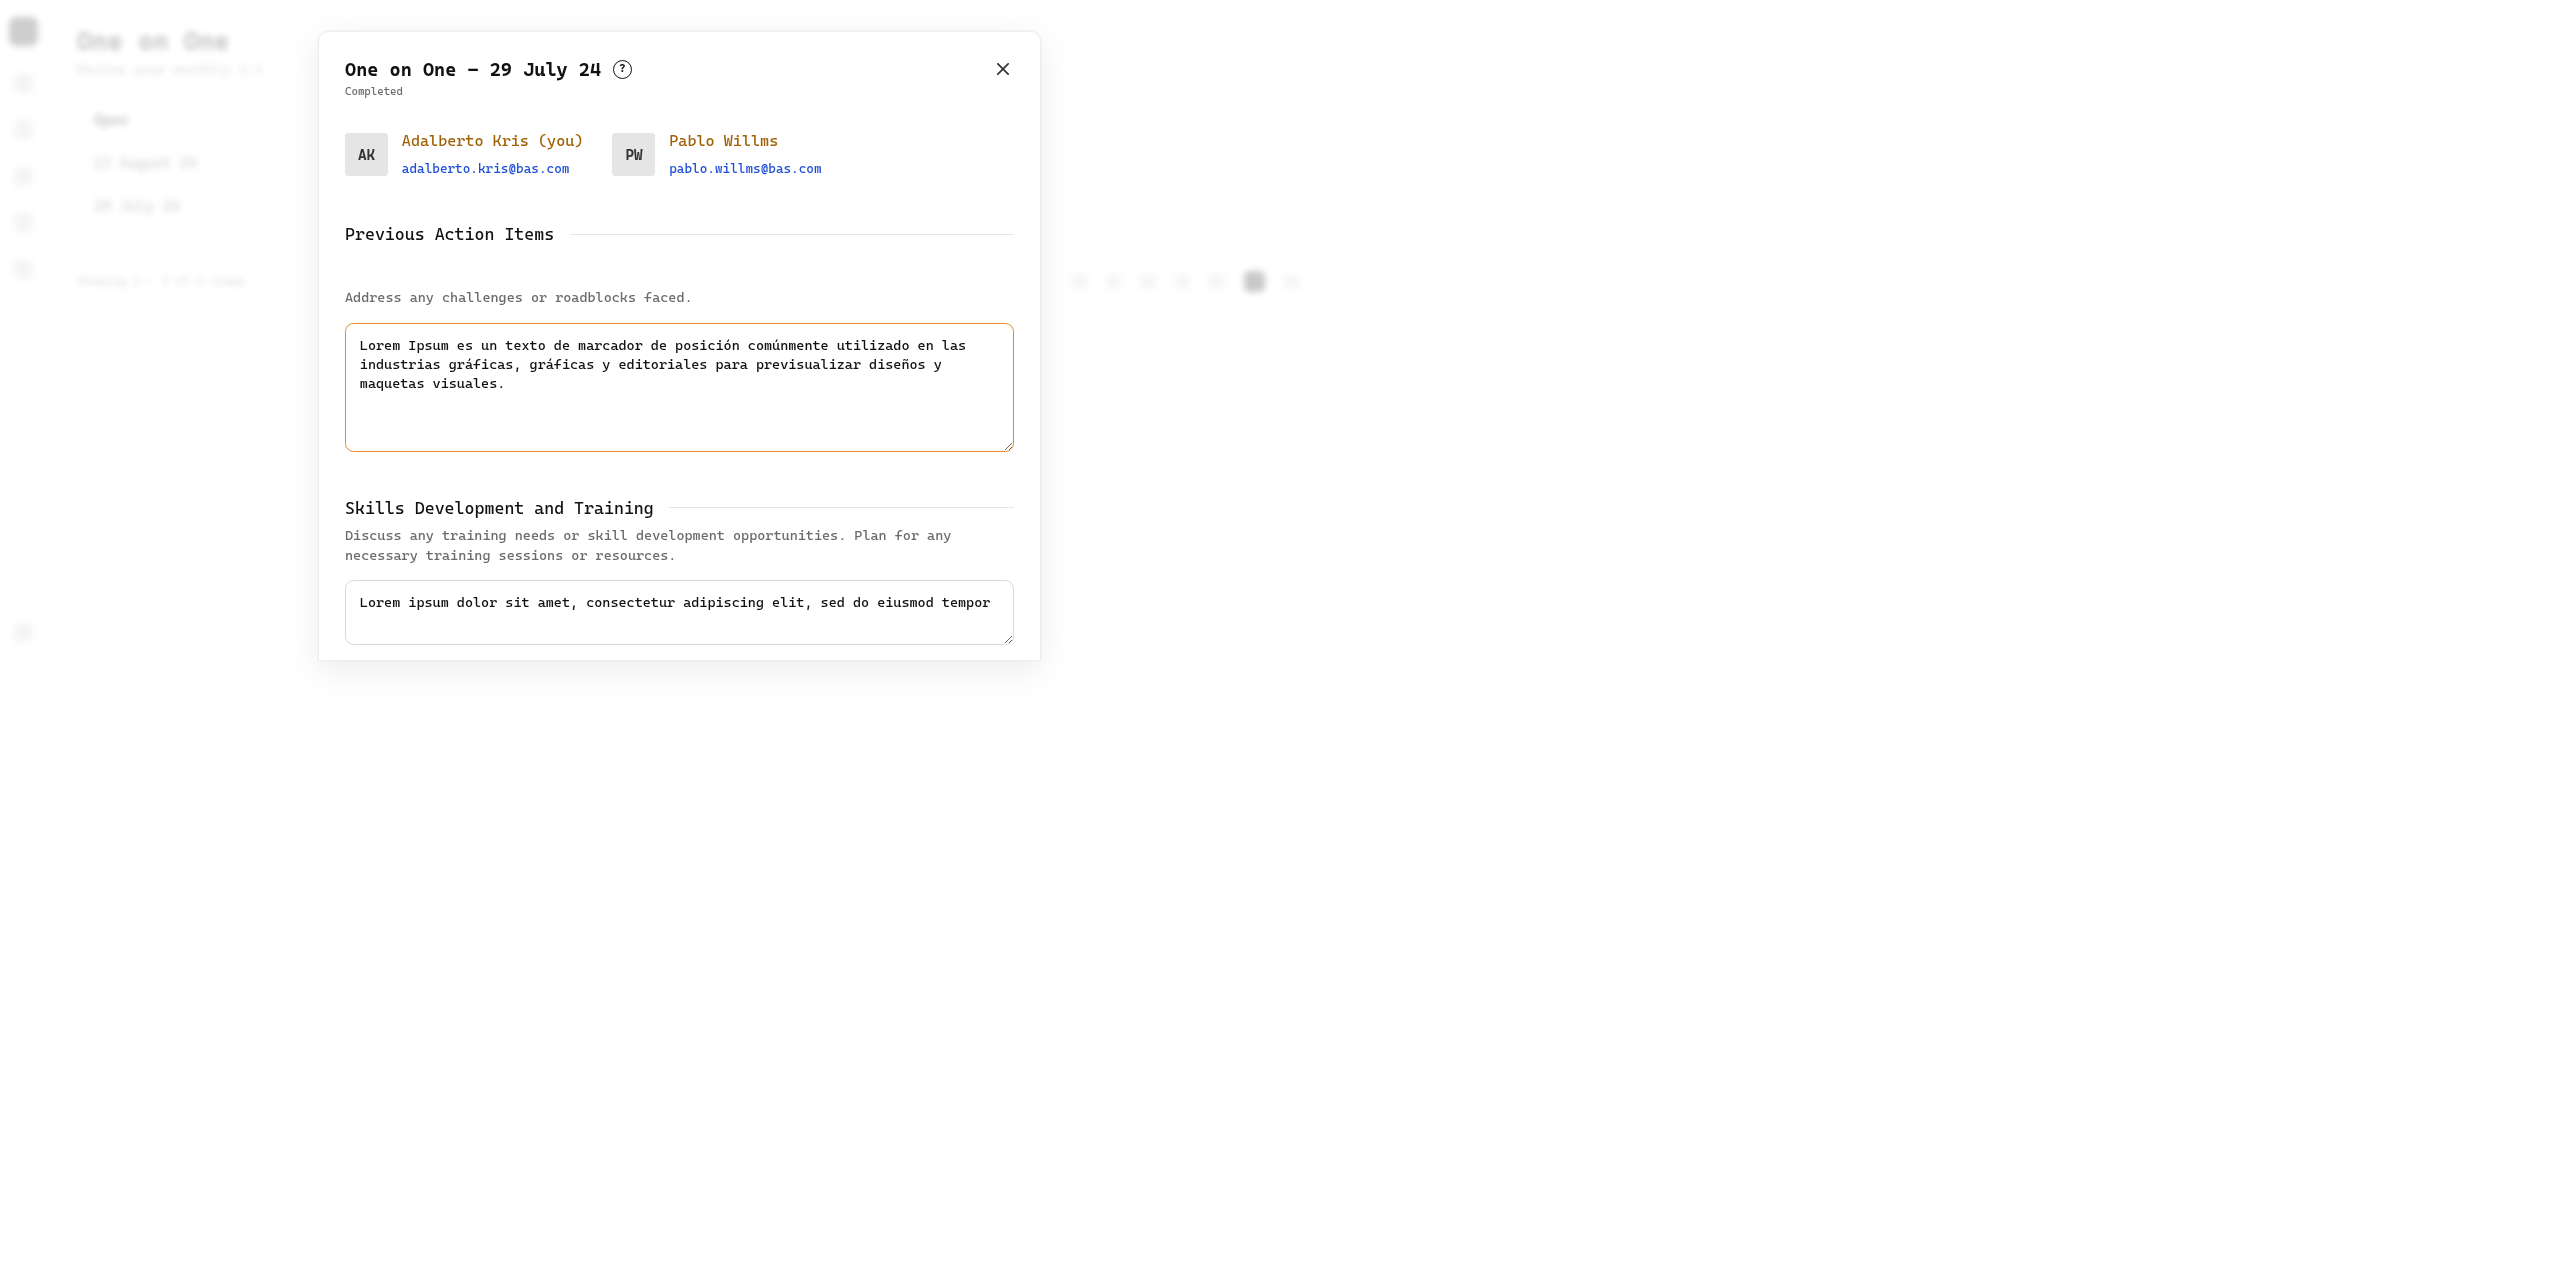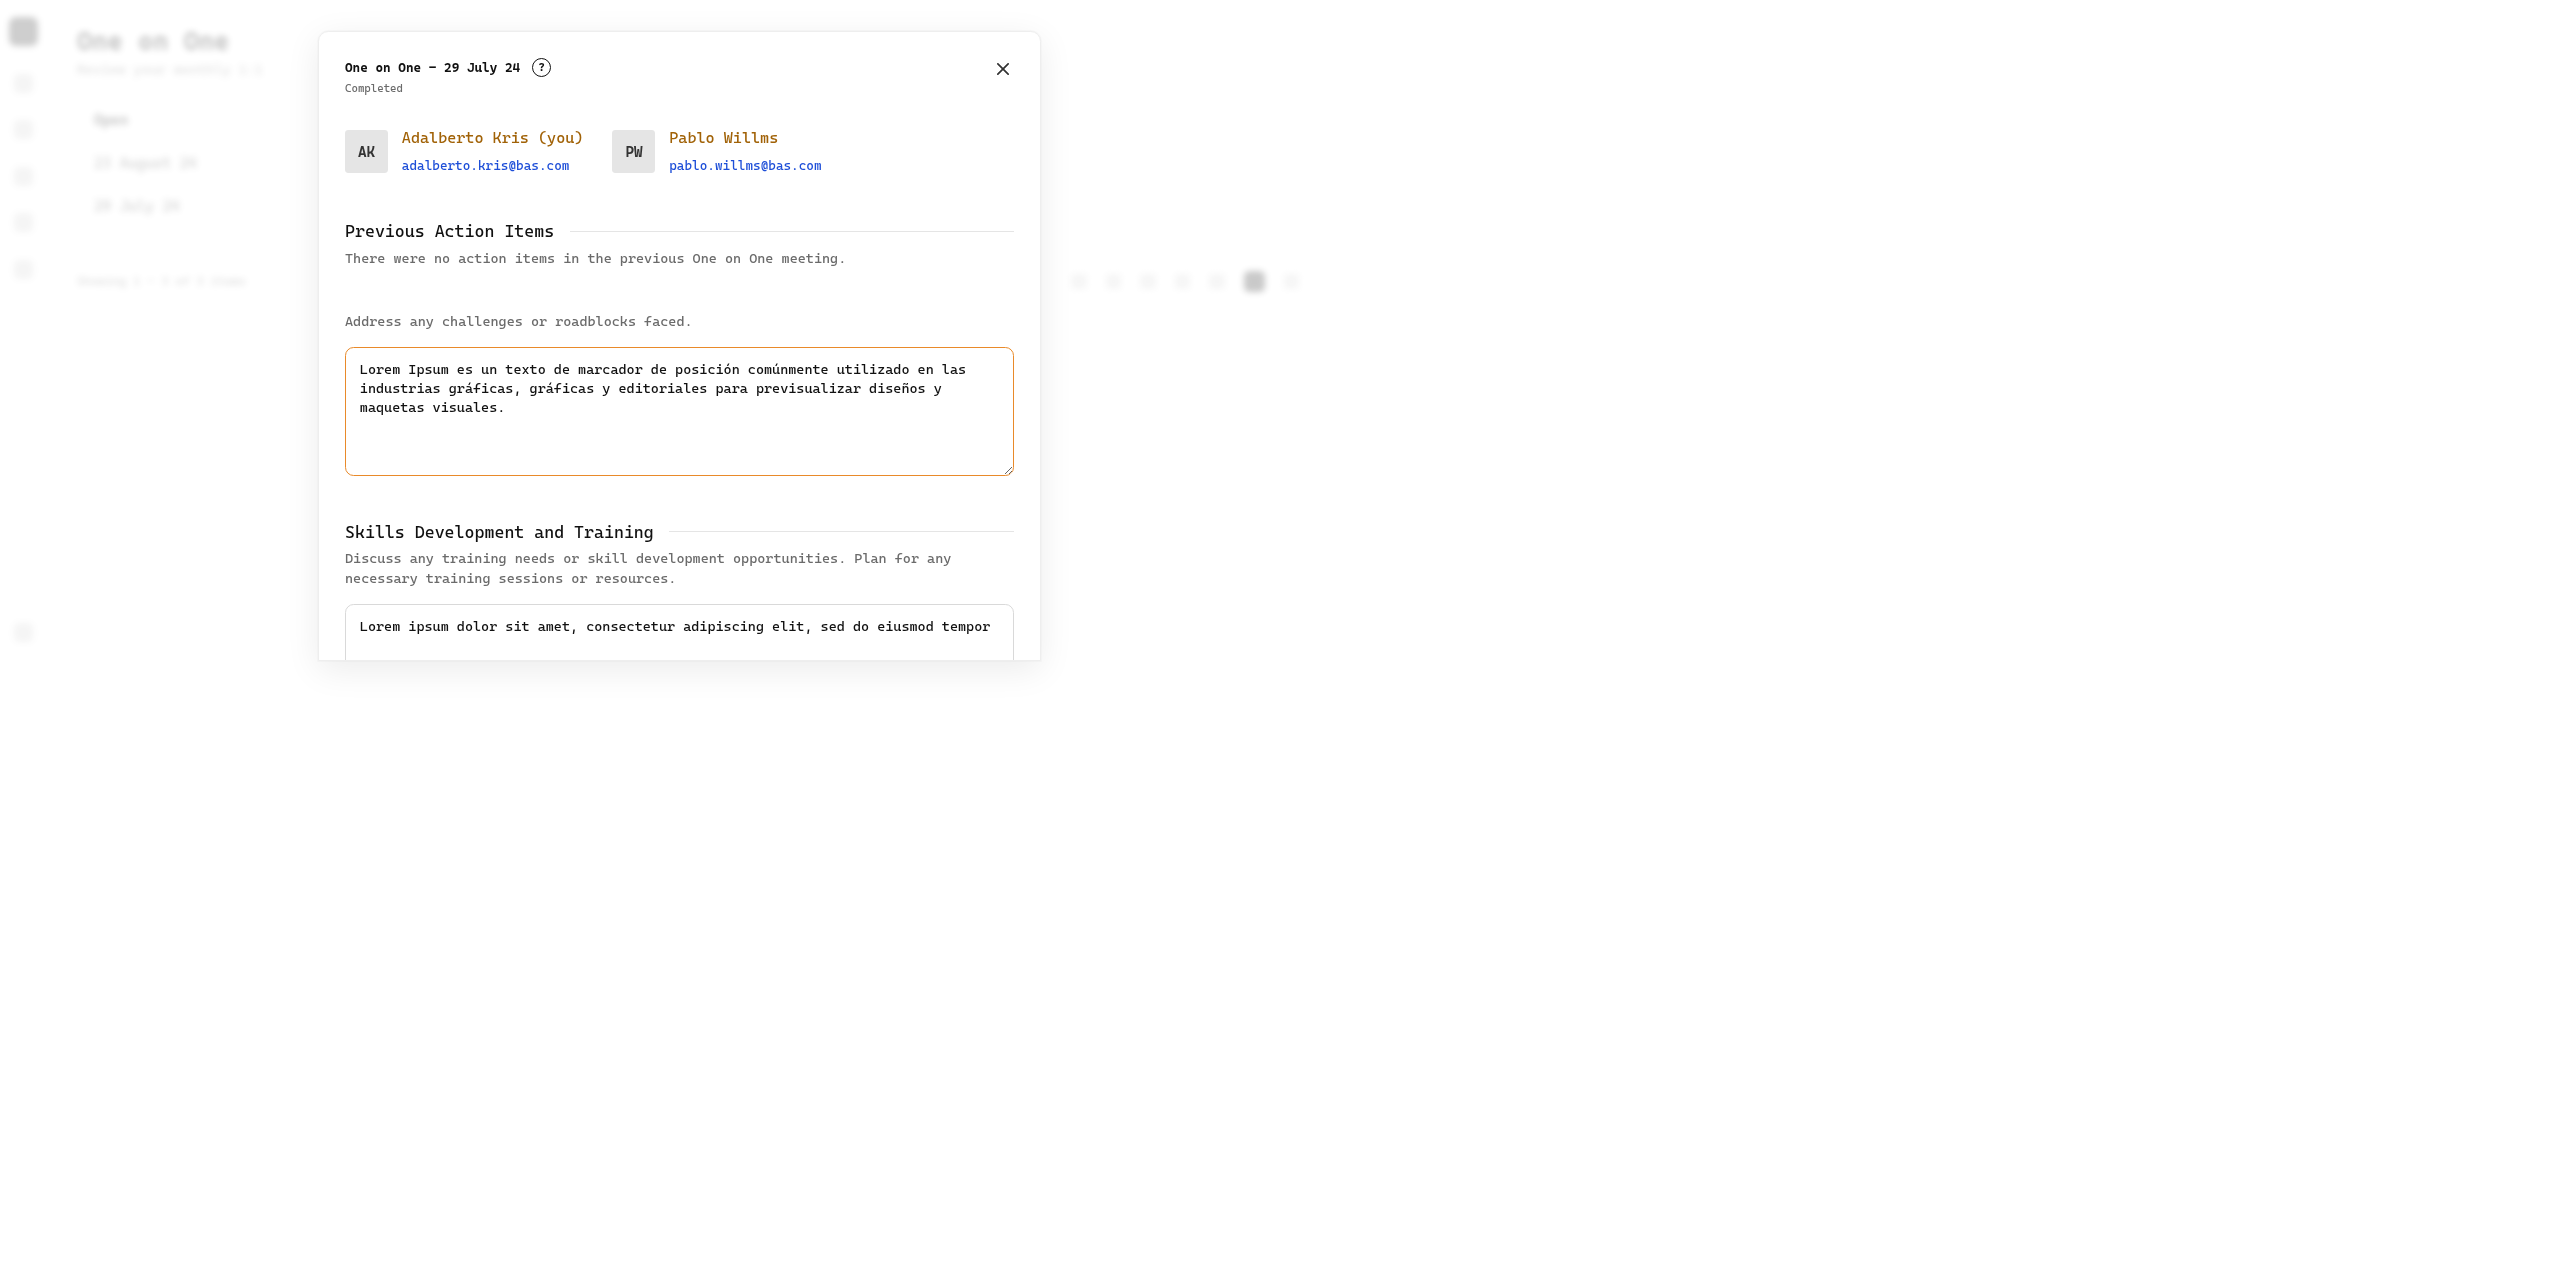--- a/index.html
+++ b/index.html
@@ -95,21 +95,21 @@
   .modal-header {
     display: flex;
     align-items: flex-start;
   }
   .modal-title-row {
     display: flex;
     align-items: center;
     gap: 12px;
   }
   .modal-title {
-    font-size: 13px;
+    font-size: 19px;
     font-weight: 700;
     color: #111;
   }
   .help-icon {
     width: 19px; height: 19px;
     border: 1.7px solid #111;
     border-radius: 50%;
     display: flex;
     align-items: center;
     justify-content: center;
@@ -286,21 +286,20 @@
           <div class="p-email">pablo.willms@bas.com</div>
         </div>
       </div>
     </div>
 
     <div class="section">
       <div class="section-heading-row">
         <span class="section-heading">Previous Action Items</span>
         <span class="section-rule"></span>
       </div>
-      <div class="section-desc">There were no action items in the previous One on One meeting.</div>
     </div>
 
     <div class="section">
       <div class="section-desc">Address any challenges or roadblocks faced.</div>
       <textarea class="textarea" style="">Lorem Ipsum es un texto de marcador de posición comúnmente utilizado en las industrias gráficas, gráficas y editoriales para previsualizar diseños y maquetas visuales.</textarea>
     </div>
 
     <div class="section">
       <div class="section-heading-row">
         <span class="section-heading">Skills Development and Training</span>

